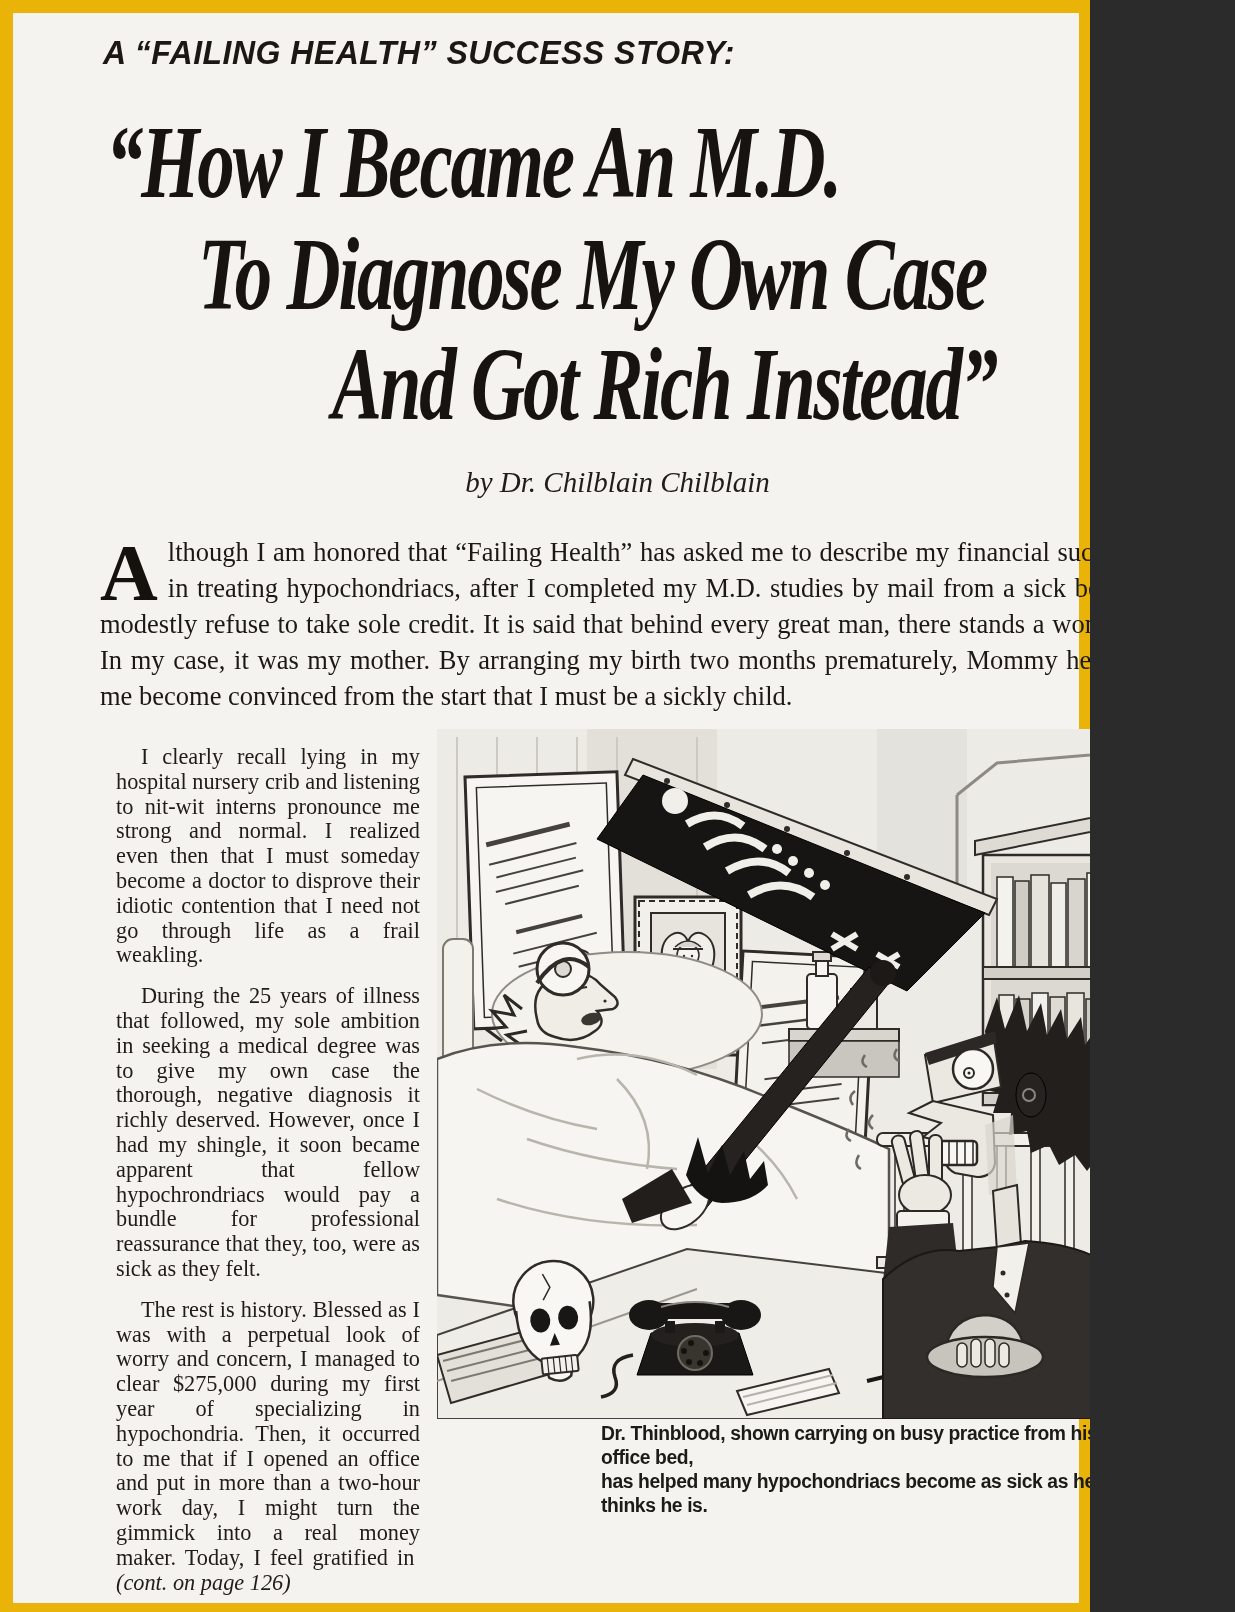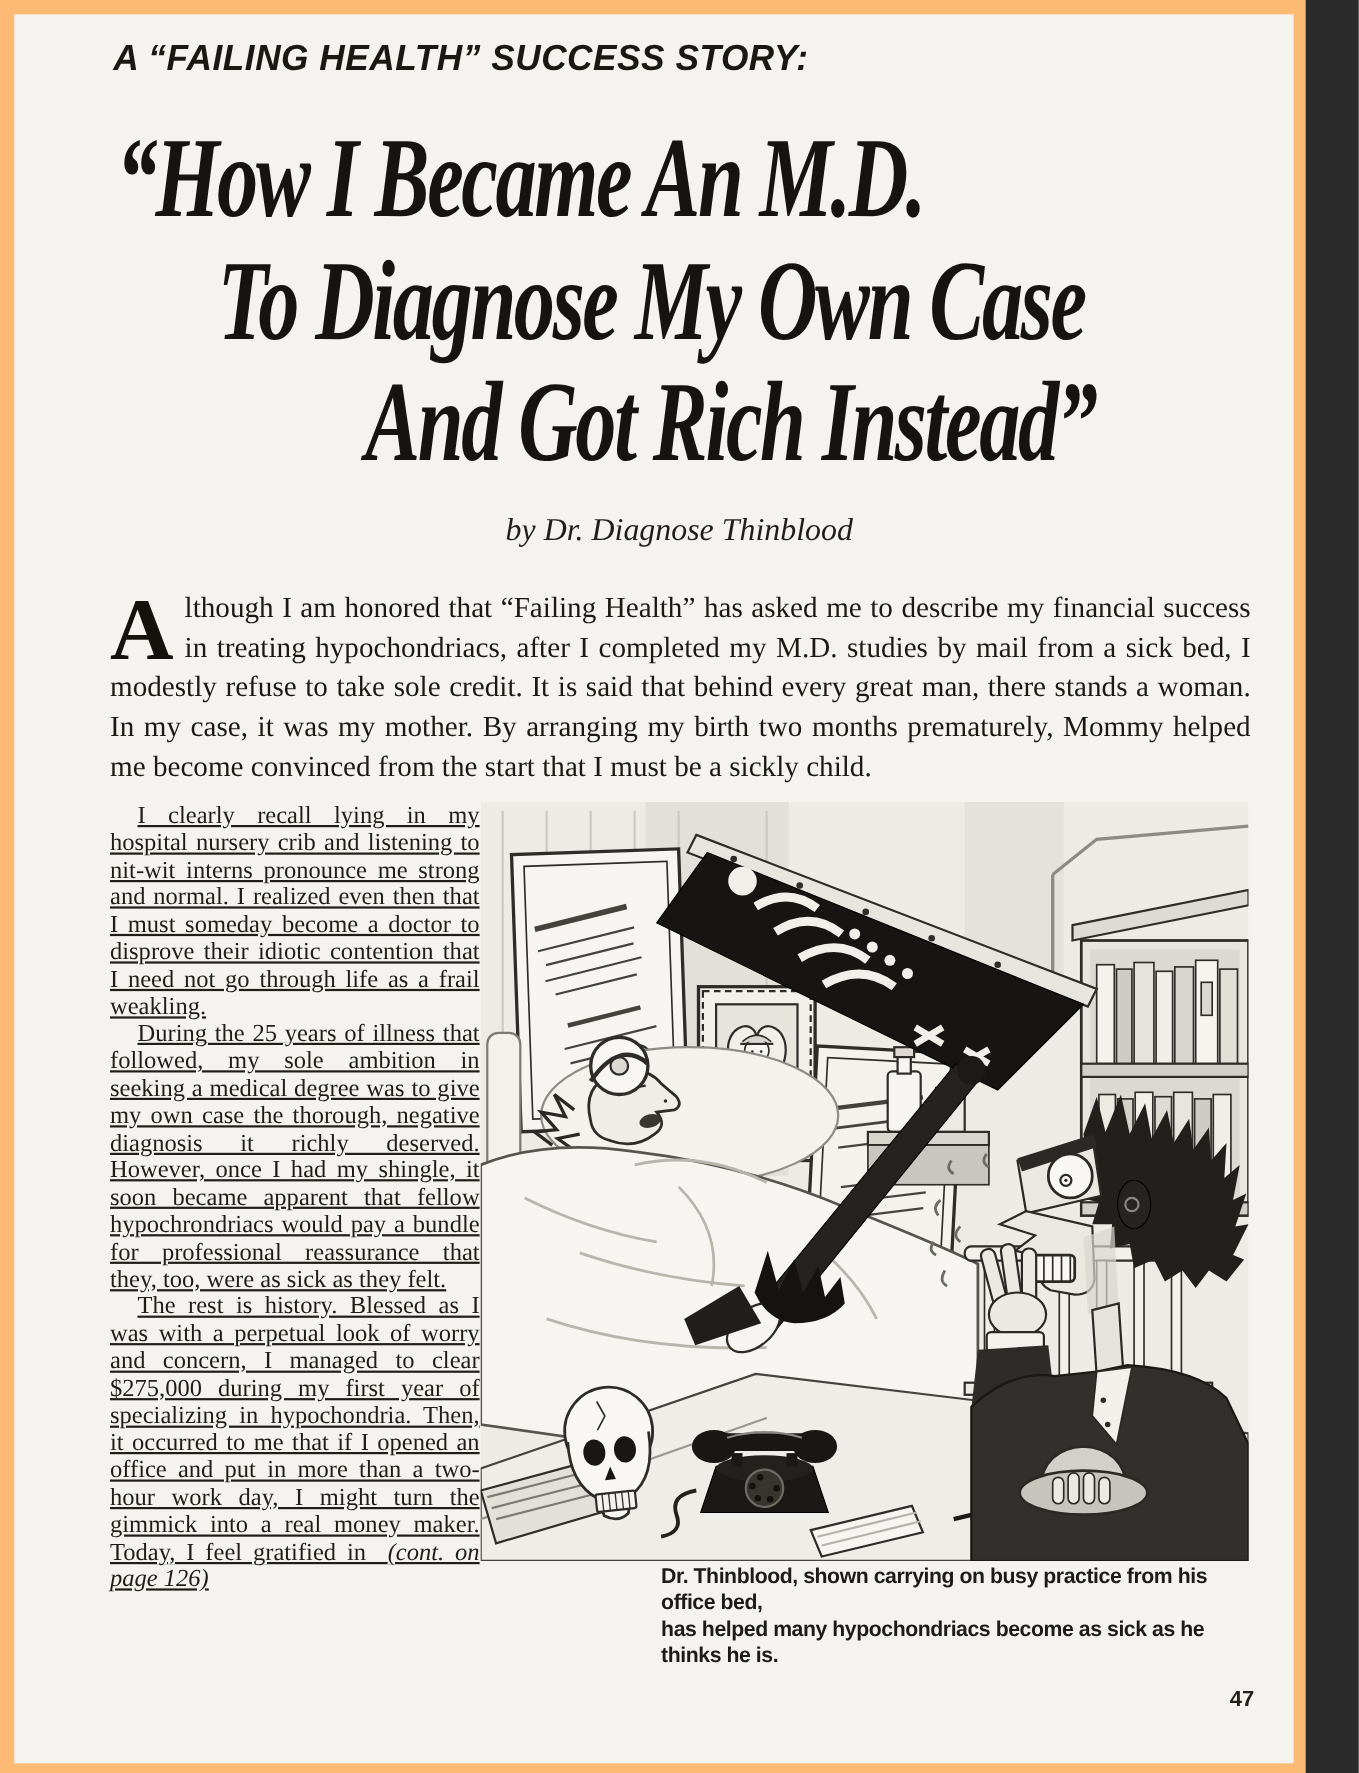--- a/index.html
+++ b/index.html
@@ -1,37 +1,37 @@
 <!DOCTYPE html>
 <html><head>
 <meta charset="utf-8">
 <style>
   html,body{margin:0;padding:0;background:#2b2b2b;}
-  .page{position:relative;width:1187px;height:1612px;background:#fdba74;overflow:hidden;
+  .page{position:relative;width:1090px;height:1612px;background:#eab308;overflow:hidden;
         font-family:"Liberation Serif",serif;color:#17140f;}
   .paper{position:absolute;left:13px;top:13px;right:11px;bottom:9px;background:#f5f3ef;}
   .abs{position:absolute;}
   .kicker{left:103px;top:34px;font-family:"Liberation Sans",sans-serif;
           font-style:italic;font-weight:700;font-size:33px;letter-spacing:.5px;
           transform:scaleX(.97);transform-origin:left top;color:#1b1813;}
   .title-line{font-family:"Liberation Serif",serif;font-style:italic;font-weight:700;
           font-size:104px;line-height:1;letter-spacing:-3px;color:#171310;
           transform:scaleX(.72);transform-origin:left top;white-space:nowrap;}
   .t1{left:106px;top:110px;}
   .t2{left:198px;top:222px;}
   .t3{left:332px;top:332px;}
   .byline{left:0;top:466px;width:1235px;text-align:center;font-style:italic;
           font-size:29px;color:#211d18;}
   .lead{left:100px;top:534px;width:1037px;font-size:26.5px;line-height:36px;
         text-align:justify;color:#1c1914;}
   .dropcap{float:left;font-weight:700;font-size:80px;line-height:62px;
         padding:8px 10px 0 0;color:#15120d;}
   .column{left:100px;top:729px;width:336px;font-size:22.3px;line-height:24.8px;
         text-align:justify;color:#201c17;}
-  .column p{margin:0;text-indent:25px;text-decoration:underline;}
+  .column p{margin:16px;text-indent:25px;}
   .cont{font-style:italic;}
   .illo{left:437px;top:729px;width:698px;height:690px;}
   .caption{left:601px;top:1421px;width:514px;font-family:"Liberation Sans",sans-serif;
         font-weight:700;font-size:19.5px;line-height:24px;letter-spacing:-0.4px;
         color:#1b1b18;transform:scaleX(.99);transform-origin:left top;}
   .pagenum{left:1118px;top:1534px;font-family:"Liberation Sans",sans-serif;
         font-weight:700;font-size:20px;color:#23201b;}
   svg text{font-family:"Liberation Sans",sans-serif;}
 </style>
 </head>
@@ -39,21 +39,21 @@
 
 <div class="page">
   <div class="paper"></div>
 
   <div class="abs kicker">A “FAILING HEALTH” SUCCESS STORY:</div>
 
   <div class="abs title-line t1">“How I Became An M.D.</div>
   <div class="abs title-line t2">To Diagnose My Own Case</div>
   <div class="abs title-line t3">And Got Rich Instead”</div>
 
-  <div class="abs byline">by Dr. Diagnose Thinblood</div>
+  <div class="abs byline">by Dr. Chilblain Chilblain</div>
 
   <div class="abs lead">
     <span class="dropcap">A</span><span>lthough I am honored that “Failing Health” has asked me to describe my financial success in treating hypochondriacs, after I completed my M.D. studies by mail from a sick bed, I modestly refuse to take sole credit. It is said that behind every great man, there stands a woman. In my case, it was my mother. By arranging my birth two months prematurely, Mommy helped me become convinced from the start that I must be a sickly child.</span>
   </div>
 
   <div class="abs column">
     <p>I clearly recall lying in my hospital nursery crib and listening to nit-wit interns pronounce me strong and normal. I realized even then that I must someday become a doctor to disprove their idiotic contention that I need not go through life as a frail weakling.</p>
     <p>During the 25 years of illness that followed, my sole ambition in seeking a medical degree was to give my own case the thorough, negative diagnosis it richly deserved. However, once I had my shingle, it soon became apparent that fellow hypochrondriacs would pay a bundle for professional reassurance that they, too, were as sick as they felt.</p>
     <p><span>The rest is history. Blessed as I was with a perpetual look of worry and concern, I managed to clear $275,000 during my first year of specializing in hypochondria. Then, it occurred to me that if I opened an office and put in more than a two-hour work day, I might turn the gimmick into a real money maker. Today, I feel gratified in</span>&nbsp; <span class="cont">(cont. on page 126)</span></p>
   </div>

